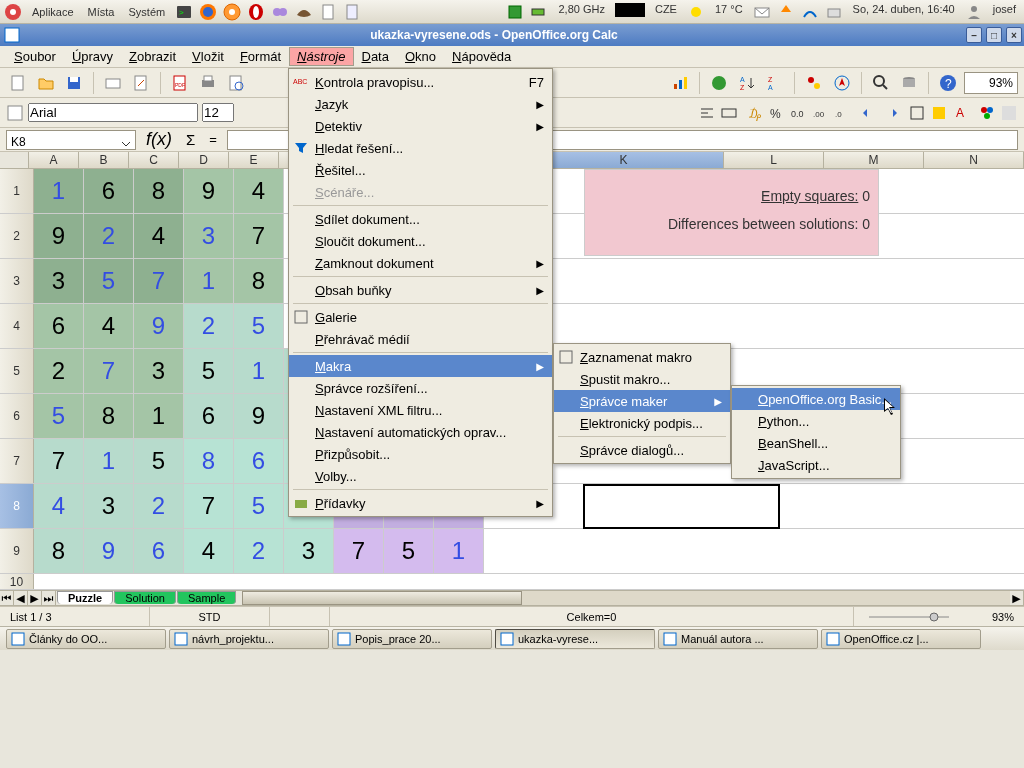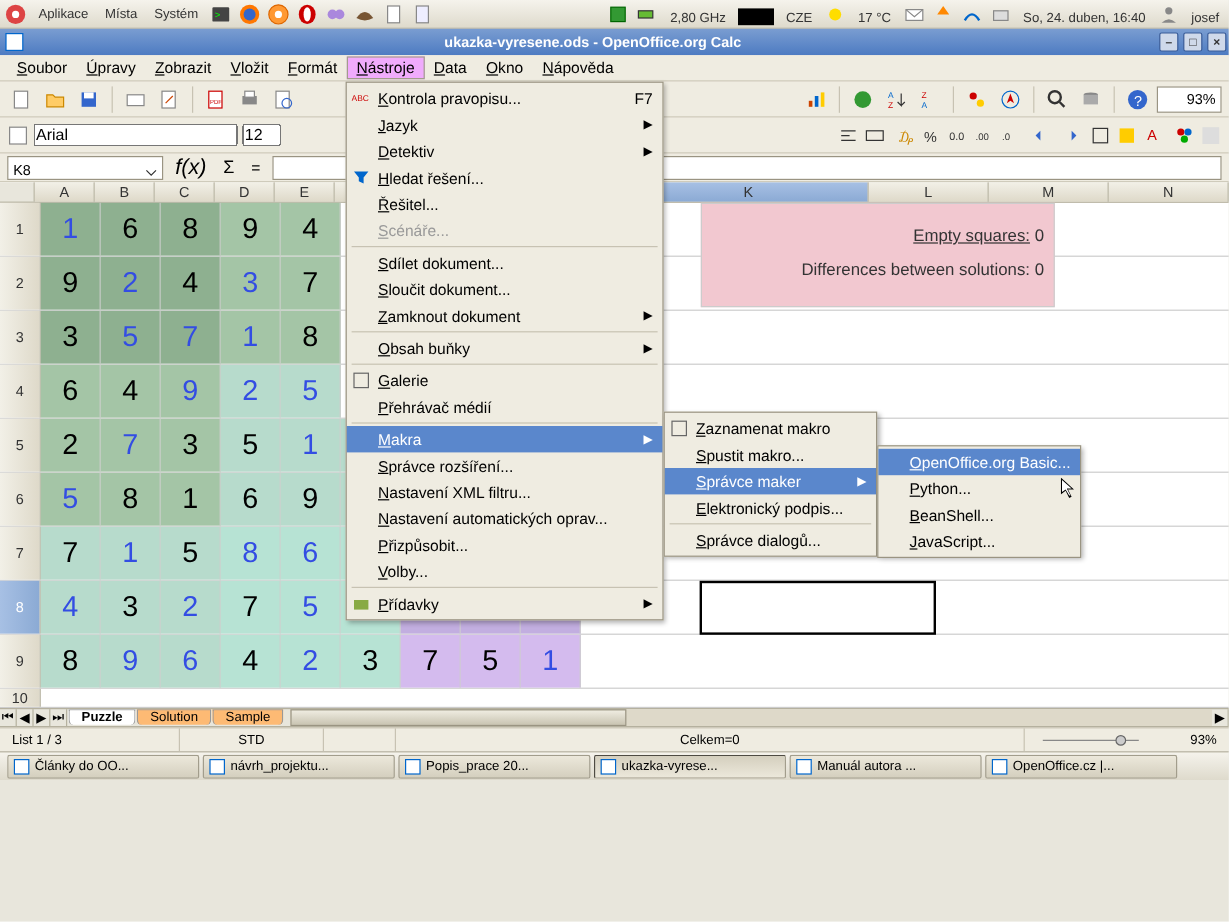--- a/index.html
+++ b/index.html
@@ -1,28 +1,28 @@
 <!DOCTYPE html>
 <html><head>
 <meta charset="utf-8">
 <style>
 * { box-sizing: border-box; margin: 0; padding: 0; font-family: Arial, sans-serif; }
 body { width: 1024px; height: 768px; overflow: hidden; background: #e8e6dc; font-size: 12px; position: relative; }
 .gnome-panel { height: 24px; background: linear-gradient(#f5f3ec,#dedacc); display: flex; align-items: center; padding: 0 4px; border-bottom: 1px solid #b8b4a4; gap: 6px; }
 .gnome-panel .pi { font-size: 11px; color: #333; padding: 0 4px; }
 .gnome-panel .ico { width: 18px; height: 18px; display: inline-block; }
-.gnome-panel .right { margin-left: auto; display: flex; align-items: flex-end; gap: 6px; }
+.gnome-panel .right { margin-left: auto; display: flex; align-items: flex-start; gap: 6px; }
 .titlebar { height: 22px; background: linear-gradient(#7a9dd1,#4d7bc2); display: flex; align-items: center; color: #fff; font-weight: bold; font-size: 12px; }
 .titlebar .ticon { width: 16px; height: 16px; margin: 0 4px; }
 .titlebar .ttxt { flex: 1; text-align: center; }
 .titlebar .wbtn { width: 16px; height: 16px; margin: 0 2px; background: #cfd9ea; border: 1px solid #3a5c98; border-radius: 2px; display: flex; align-items: center; justify-content: center; font-size: 10px; color: #333; }
 .menubar { height: 22px; background: #efece1; display: flex; align-items: center; padding: 0 6px; border-bottom: 1px solid #c7c2b2; }
 .menubar .mi { padding: 2px 8px; font-size: 13px; }
 .menubar .mi u { text-decoration: underline; }
-.menubar .mi.open { background: #f0abfc; border: 1px solid #a29d8c; padding: 1px 7px; }
+.menubar .mi.open { background: #fca5a5; border: 1px solid #a29d8c; padding: 1px 7px; font-style: italic; }
 .toolbar { height: 30px; background: #efece1; display: flex; align-items: center; padding: 0 6px; gap: 4px; border-bottom: 1px solid #c7c2b2; }
 .toolbar .sep { width: 1px; height: 22px; background: #c7c2b2; margin: 0 3px; }
 .toolbar .tb { width: 24px; height: 24px; display: flex; align-items: center; justify-content: center; border: 1px solid transparent; border-radius: 2px; }
 .toolbar select, .toolbar input { height: 22px; border: 1px solid #9a9482; background: #fff; font-size: 12px; padding: 0 4px; }
 .formatbar { height: 30px; background: #efece1; display: flex; align-items: center; padding: 0 6px; gap: 4px; border-bottom: 1px solid #c7c2b2; }
 .formulabar { height: 24px; background: #efece1; display: flex; align-items: center; padding: 0 6px; gap: 6px; border-bottom: 1px solid #c7c2b2; }
 .formulabar .cellref { width: 130px; height: 20px; border: 1px solid #9a9482; background: #fff; padding: 0 4px; display: flex; align-items: flex-end; justify-content: space-between; }
 .formulabar .cellref .dd { width: 10px; height: 10px; }
 .formulabar .fx { font-style: italic; font-size: 18px; padding: 0 4px; }
 .formulabar .sigma { font-size: 15px; padding: 0 4px; }
@@ -43,21 +43,21 @@
 .cell.black { color: #000; }
 .bg-dk { background: #8eb090; }
 .bg-md { background: #a4c5a6; }
 .bg-lt { background: #b7dbcc; }
 .bg-vl { background: #b7e3d4; }
 .bg-p1 { background: #c2aee0; }
 .bg-p2 { background: #d4bbee; }
 .sel-cell { position: absolute; border: 2px solid #000; background: transparent; pointer-events: none; }
 .sheettabs { height: 16px; background: #e8e6dc; display: flex; align-items: center; border-top: 1px solid #b5b19f; border-bottom: 1px solid #b5b19f; font-size: 11px; }
 .sheettabs .nav { width: 14px; height: 14px; display: flex; align-items: center; justify-content: center; border-right: 1px solid #b5b19f; }
-.sheettabs .tab { padding: 0 10px; border: 1px solid #999; border-bottom: none; background: #fdba74; margin-left: 1px; border-radius: 0 0 4px 4px; }
+.sheettabs .tab { padding: 0 10px; border: 1px solid #999; border-bottom: none; background: #22c55e; margin-left: 1px; border-radius: 0 0 4px 4px; }
 .sheettabs .tab.active { background: #fff; font-weight: bold; }
 .sheettabs .scrollbar { flex: 1; height: 14px; background: #ded9c9; margin-left: 6px; position: relative; }
 .sheettabs .scrollbar .thumb { position: absolute; left: 0; width: 280px; height: 100%; background: linear-gradient(#efece1,#c9c4b2); border: 1px solid #9a9482; }
 .statusbar { height: 20px; background: #efece1; display: flex; align-items: center; font-size: 11px; border-top: 1px solid #c7c2b2; }
 .statusbar .seg { padding: 0 10px; border-right: 1px solid #c7c2b2; height: 100%; display: flex; align-items: center; }
 .taskbar { height: 24px; background: linear-gradient(#f5f3ec,#dedacc); display: flex; align-items: center; border-top: 1px solid #b8b4a4; gap: 3px; padding: 0 3px; }
 .taskbar .tbtn { flex: 1; max-width: 160px; height: 20px; background: linear-gradient(#ece8db,#d4cfbe); border: 1px solid #a29d8c; border-radius: 2px; display: flex; align-items: center; padding: 0 4px; font-size: 11px; gap: 4px; overflow: hidden; white-space: nowrap; }
 .taskbar .tbtn.active { background: linear-gradient(#d4cfbe,#ece8db); border: 1px inset #a29d8c; }
 .taskbar .tico { width: 14px; height: 14px; flex: none; }
 
@@ -766,21 +766,21 @@
     <div class="mrow">
       <span class="lic"></span>
       <span><u>E</u>lektronický podpis...</span>
     </div>
     <div class="msep"></div>
     <div class="mrow">
       <span class="lic"></span>
       <span><u>S</u>právce dialogů...</span>
     </div>
   </div>
-<div class="menu" id="menu-managers" style="left:731px; top:371px; width:170px;">
+<div class="menu" id="menu-managers" style="left:731px; top:385px; width:170px;">
     <div class="mrow hl">
       <span class="lic"></span>
       <span><u>O</u>penOffice.org Basic...</span>
     </div>
     <div class="mrow">
       <span class="lic"></span>
       <span><u>P</u>ython...</span>
     </div>
     <div class="mrow">
       <span class="lic"></span>

